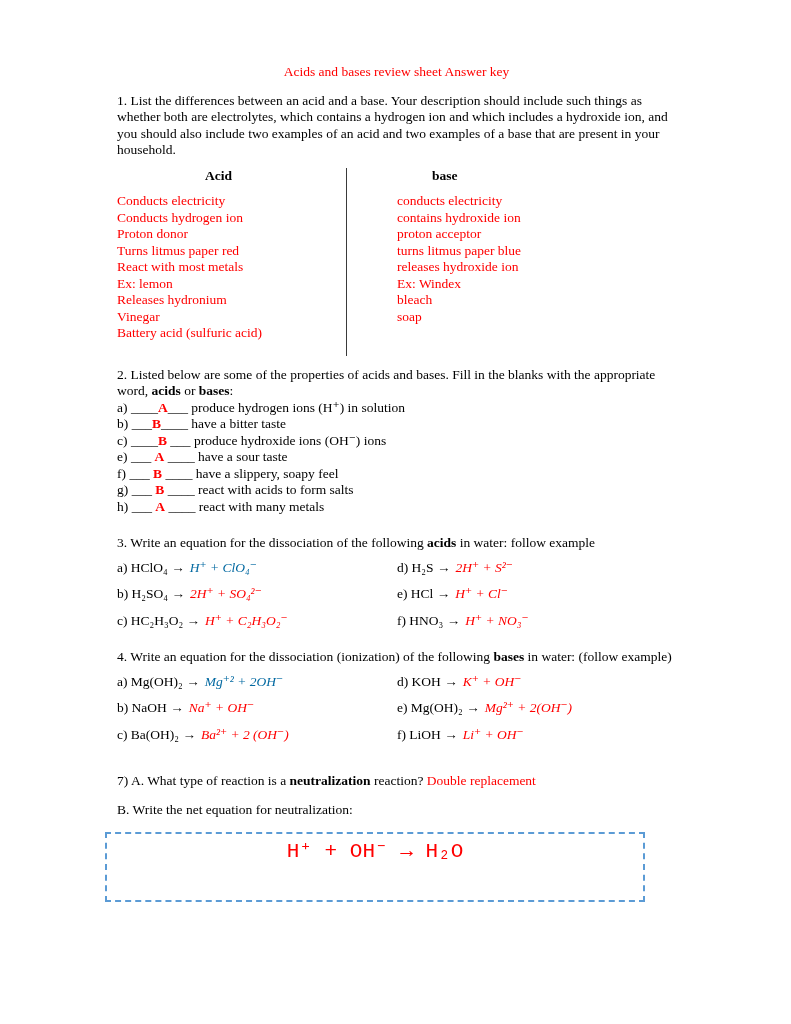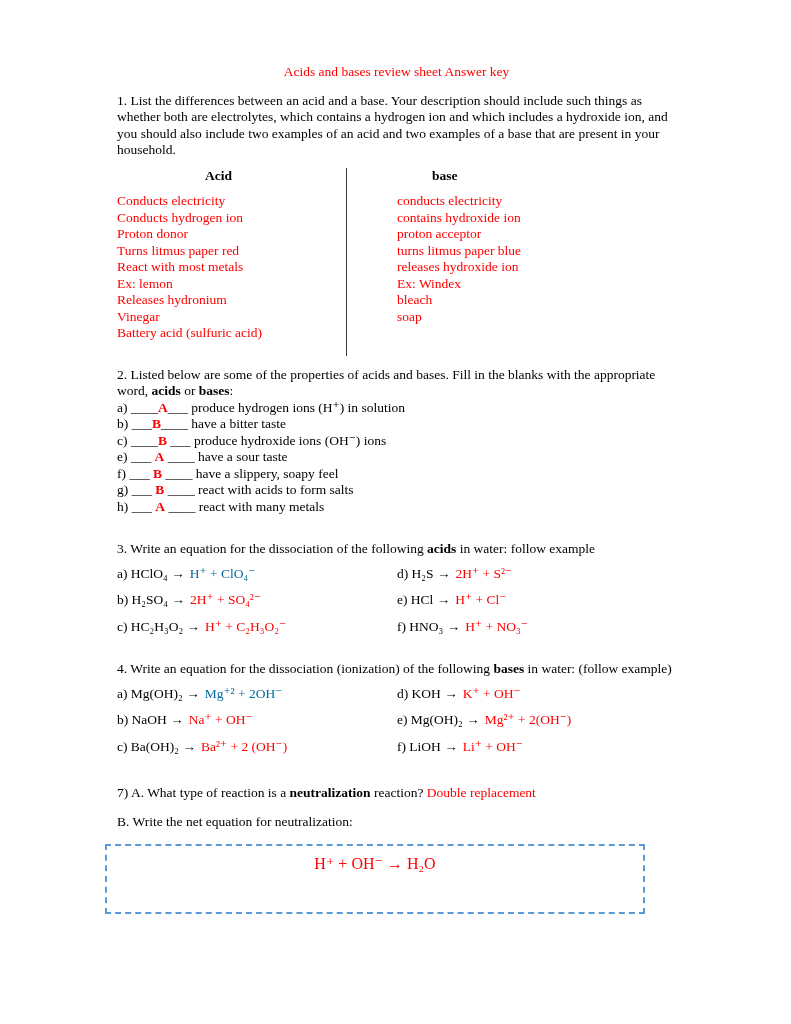--- a/index.html
+++ b/index.html
@@ -41,49 +41,50 @@
   .prop-item { color: var(--red); }
 
   .bold { font-weight: bold; }
 
   .q2-line .q2-ans {
     color: var(--red);
     font-weight: bold;
   }
   .blank { white-space: pre; }
 
-  .section-intro { margin-top: 26px; }
+  .section-intro { margin-top: 20px; }
   .eq-grid {
     display: grid;
     grid-template-columns: 280px 1fr;
     row-gap: 10px;
     margin-top: 8px;
   }
   .eq-prompt { margin-right: 5px; }
-  .eq-answer { color: var(--red); }
+  .eq-answer { color: var(--red); font-style: italic; }
   .eq-answer.example { color: #0369a1; }
 
   .q4-sec { margin-top: 6px; }
   .q5-a { margin-top: 30px; }
   .q5-answer { color: var(--red); }
   .q5-b { margin-top: 12px; }
 
   .answer-box {
     margin-top: 14px;
     margin-left: -12px;
     width: 540px;
     height: 70px;
     border: 2px dashed var(--box_border);
     text-align: center;
     padding-top: 5px;
   }
   .box-equation {
     color: var(--red);
-    font-size: 16px;
+    font-size: 21px;
     line-height: 26px;
+    font-family: Liberation Mono, monospace;
   }
 </style>
 </head>
 <body>
 
 <div class="page">
 
   <div class="title">Acids and bases review sheet Answer key</div>
 
   <p class="q1-prompt">1. List the differences between an acid and a base. Your description should include such things as whether both are electrolytes, which contains a hydrogen ion and which includes a hydroxide ion, and you should also include two examples of an acid and two examples of a base that are present in your household.</p>

